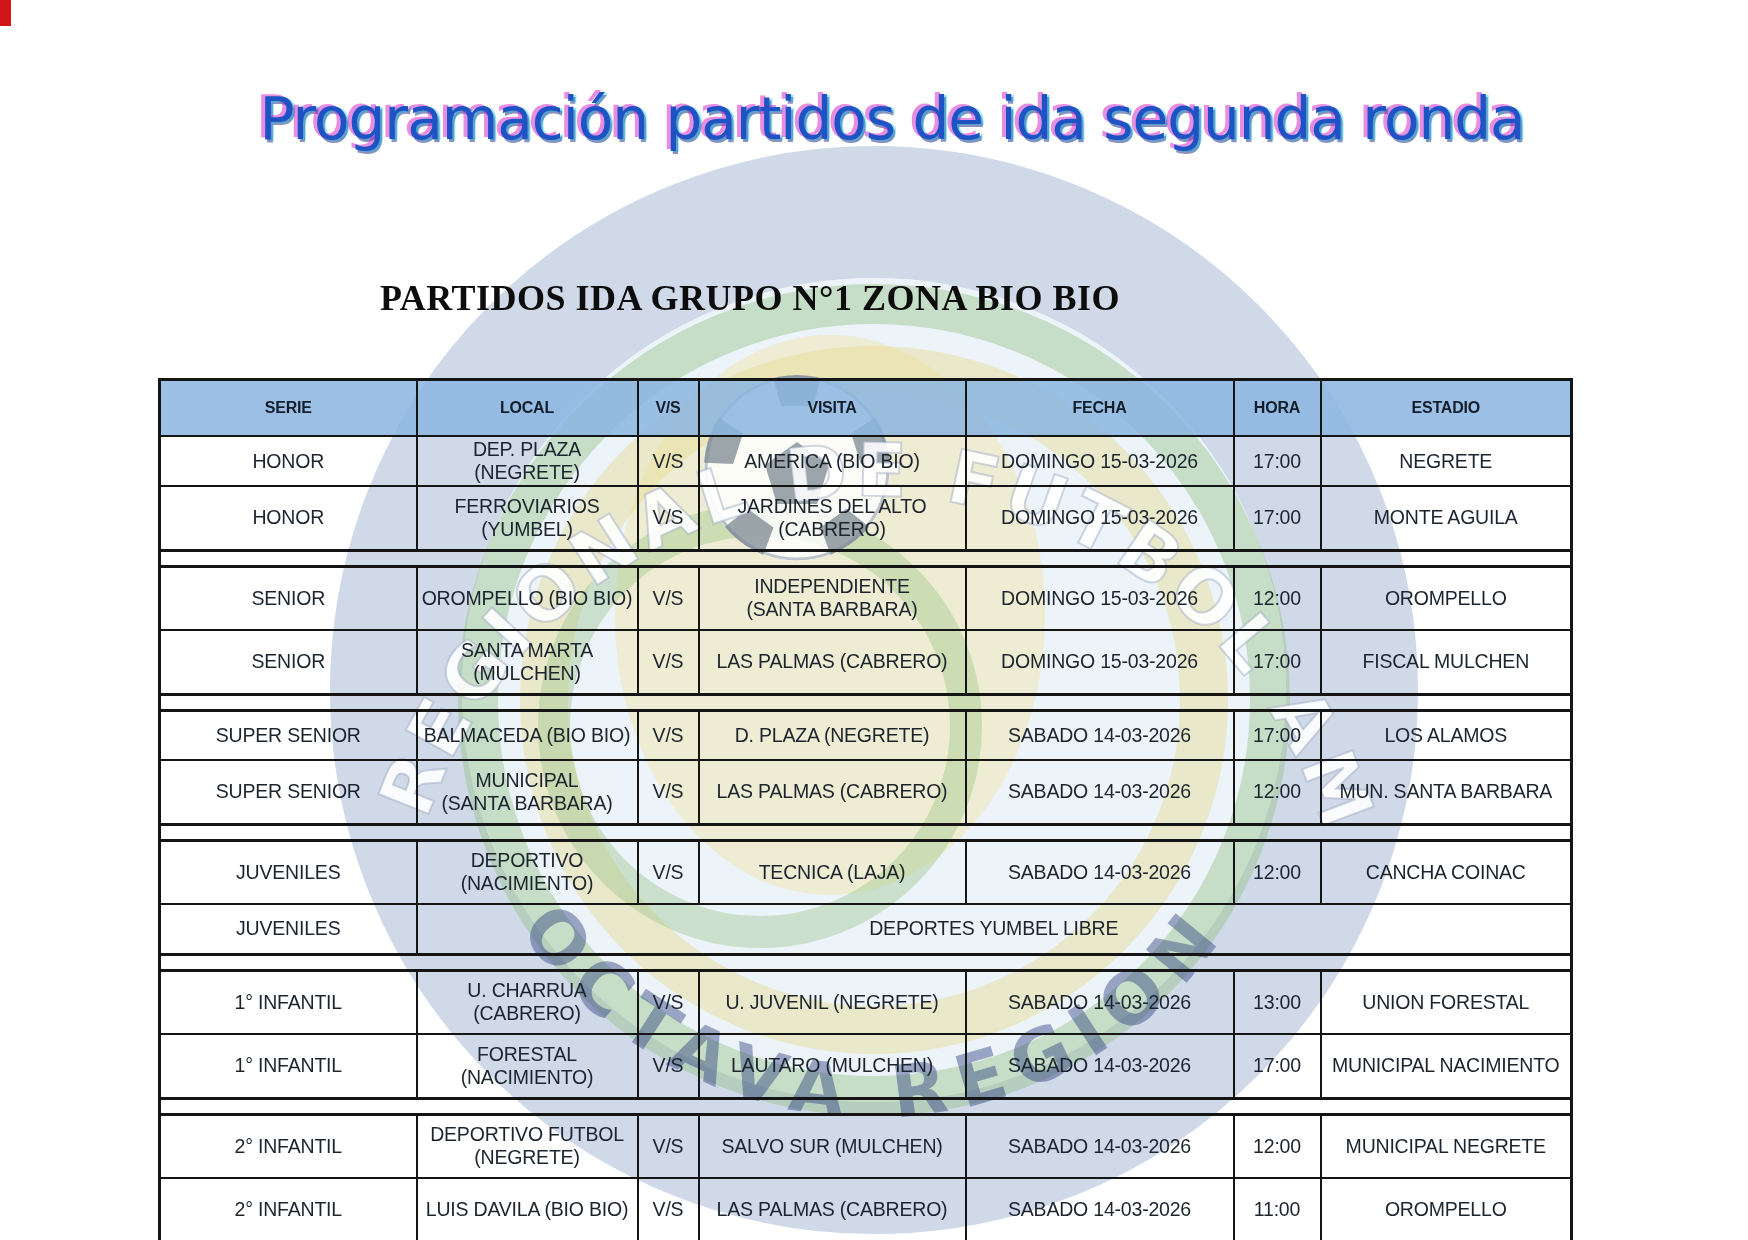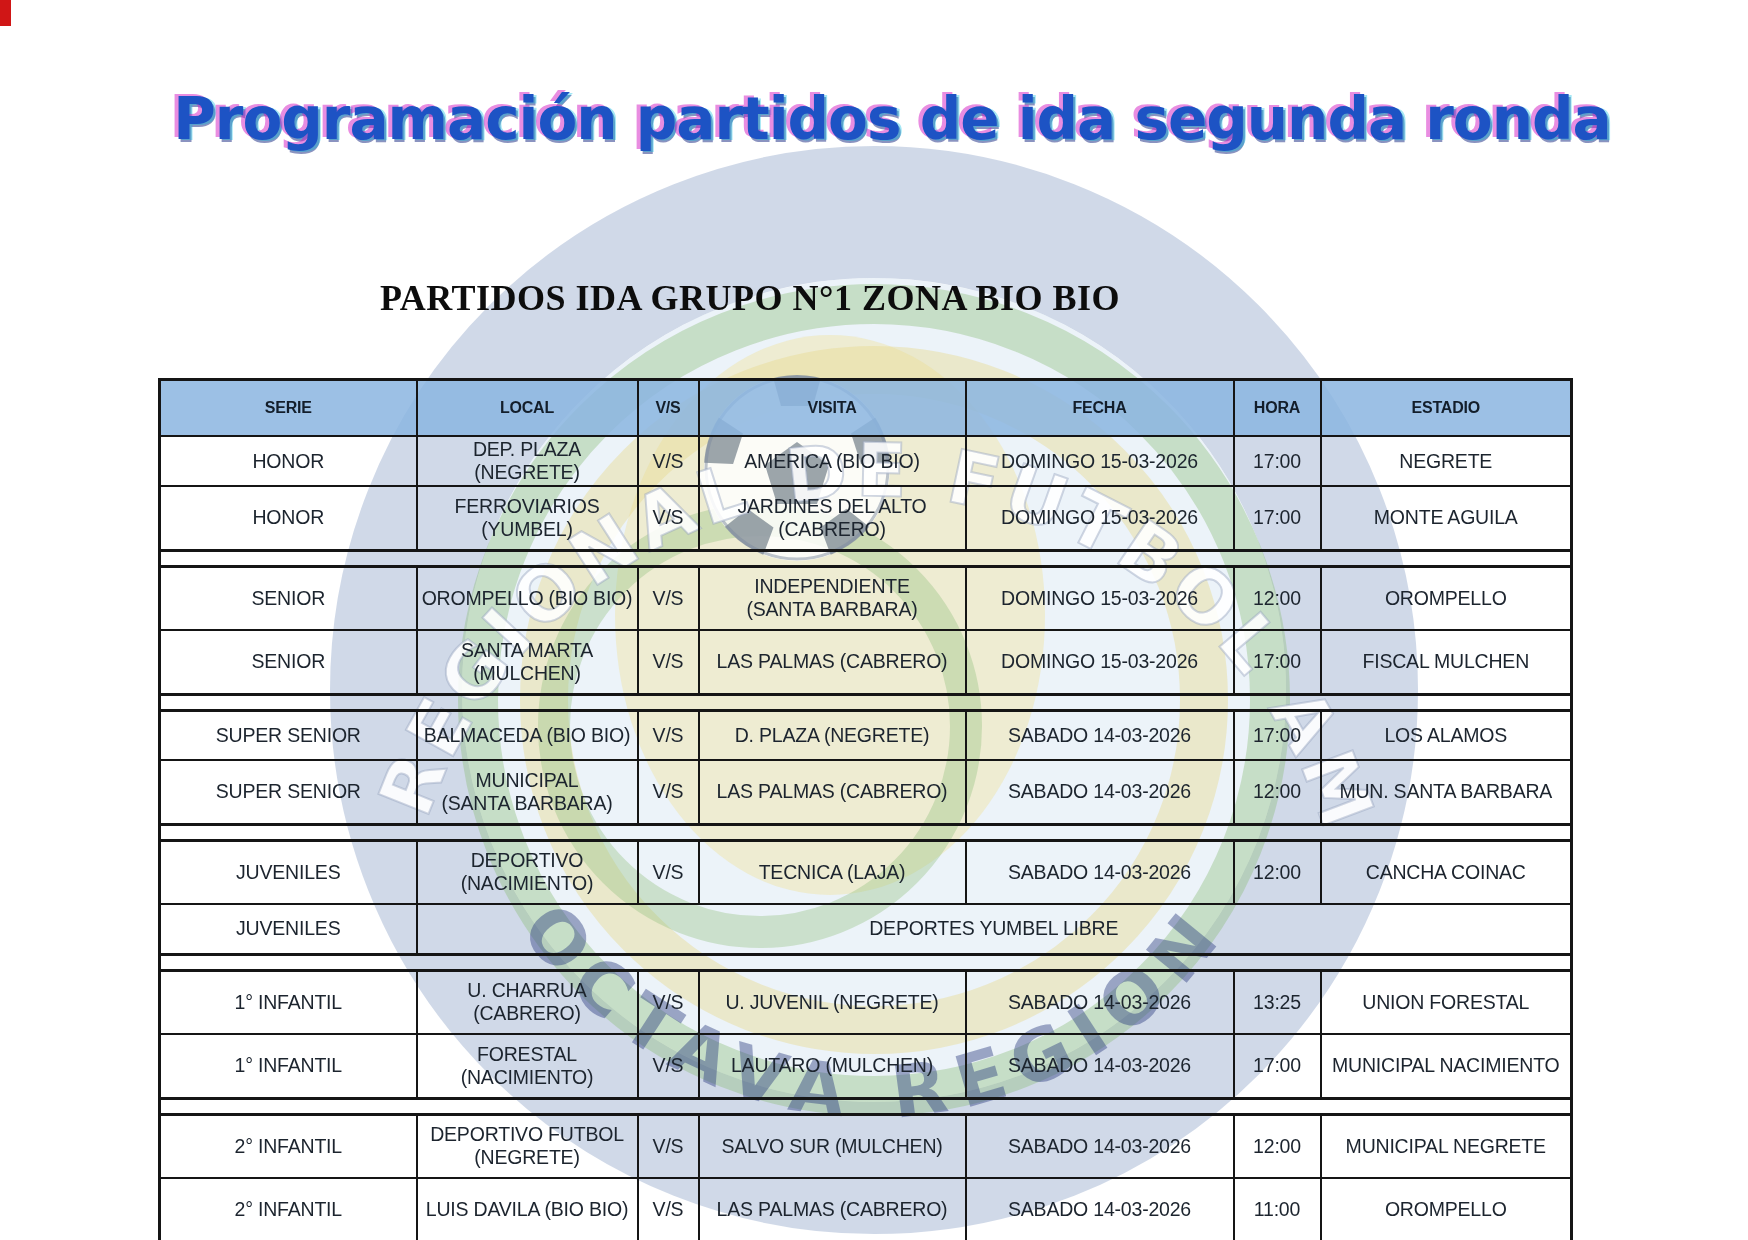--- a/index.html
+++ b/index.html
@@ -1,21 +1,21 @@
 <!DOCTYPE html>
 <html><head>
 <meta charset="utf-8">
 <style>
   html,body{margin:0;padding:0;background:#ffffff;}
   .page{position:relative;width:1748px;height:1240px;background:#ffffff;overflow:hidden;
         font-family:"Liberation Sans", sans-serif;}
   .corner-mark{position:absolute;left:0;top:0;width:11px;height:26px;background:#d01616;}
   .wm{position:absolute;left:0;top:0;z-index:0;}
   .title{position:absolute;left:0;right:0;top:84px;z-index:2;text-align:center;
-         font-family:"DejaVu Sans", sans-serif;font-weight:bold;color:#1d53c4;
+         font-family:"DejaVu Sans", sans-serif;font-weight:normal;color:#1d53c4;
          font-size:58px;line-height:71px;letter-spacing:-1px;white-space:nowrap;
          text-shadow:-4px -2px 0 rgba(212,28,196,.5), 3px 1px 0 rgba(0,190,226,.35), 2px 3px 0 rgba(21,39,130,.5);padding-left:36px;}
   .subtitle{position:absolute;left:380px;top:277px;z-index:2;
             font-family:"Liberation Serif", serif;font-weight:bold;font-size:36px;
             letter-spacing:.5px;color:#0d0d0d;}
   table.sched{position:absolute;left:158px;top:378px;z-index:1;width:1412px;
         border-collapse:collapse;table-layout:fixed;background:transparent;
         border:3px solid #151515;}
   table.sched td, table.sched th{border:2px solid #151515;text-align:center;vertical-align:middle;
         padding:1px 4px;font-size:19.5px;color:#1c242e;white-space:pre-line;overflow:hidden;
@@ -190,21 +190,21 @@
       <tr class="sep">
           <td colspan="7"></td>
         </tr>
       <tr class="h2">
         <td>1° INFANTIL</td>
         <td>U. CHARRUA
 (CABRERO)</td>
         <td>V/S</td>
         <td>U. JUVENIL (NEGRETE)</td>
         <td>SABADO 14-03-2026</td>
-        <td>13:25</td>
+        <td>13:00</td>
         <td>UNION FORESTAL</td>
       </tr>
       <tr class="h2">
         <td>1° INFANTIL</td>
         <td>FORESTAL
 (NACIMIENTO)</td>
         <td>V/S</td>
         <td>LAUTARO (MULCHEN)</td>
         <td>SABADO 14-03-2026</td>
         <td>17:00</td>

